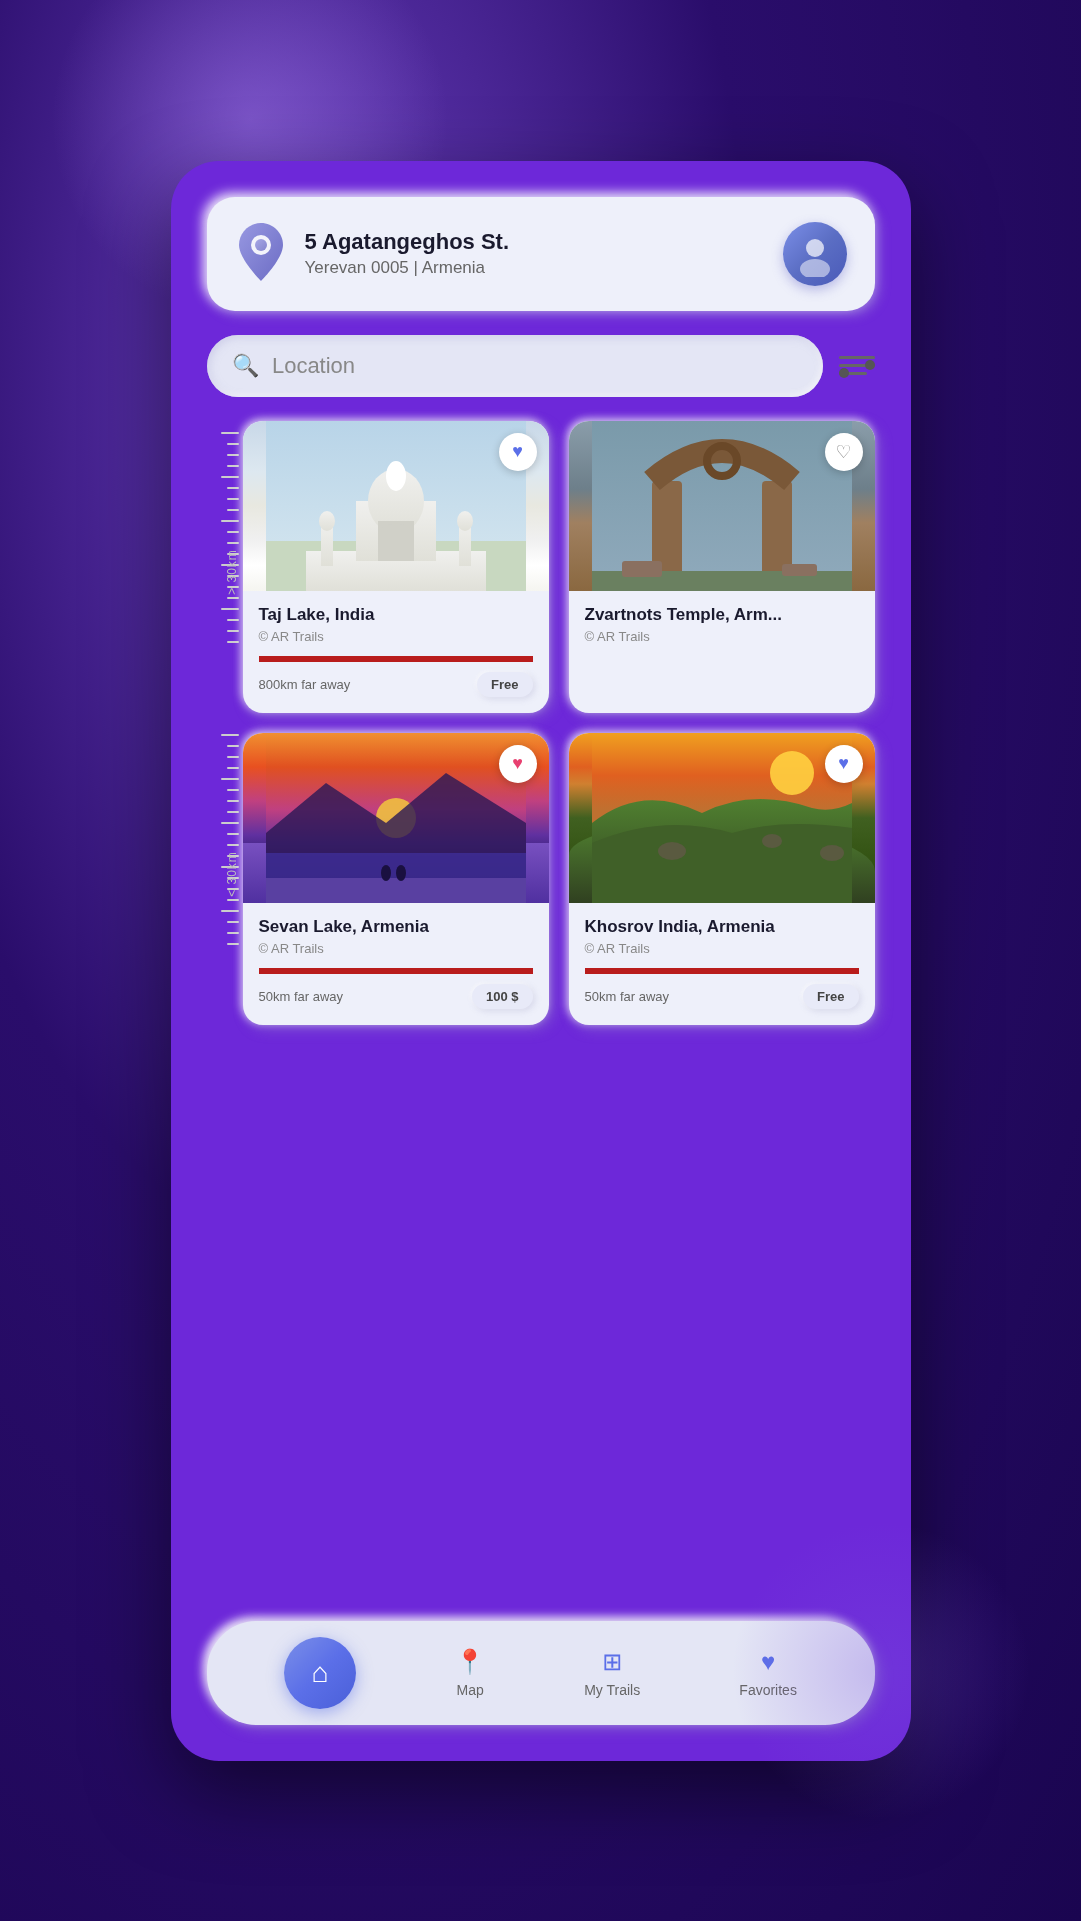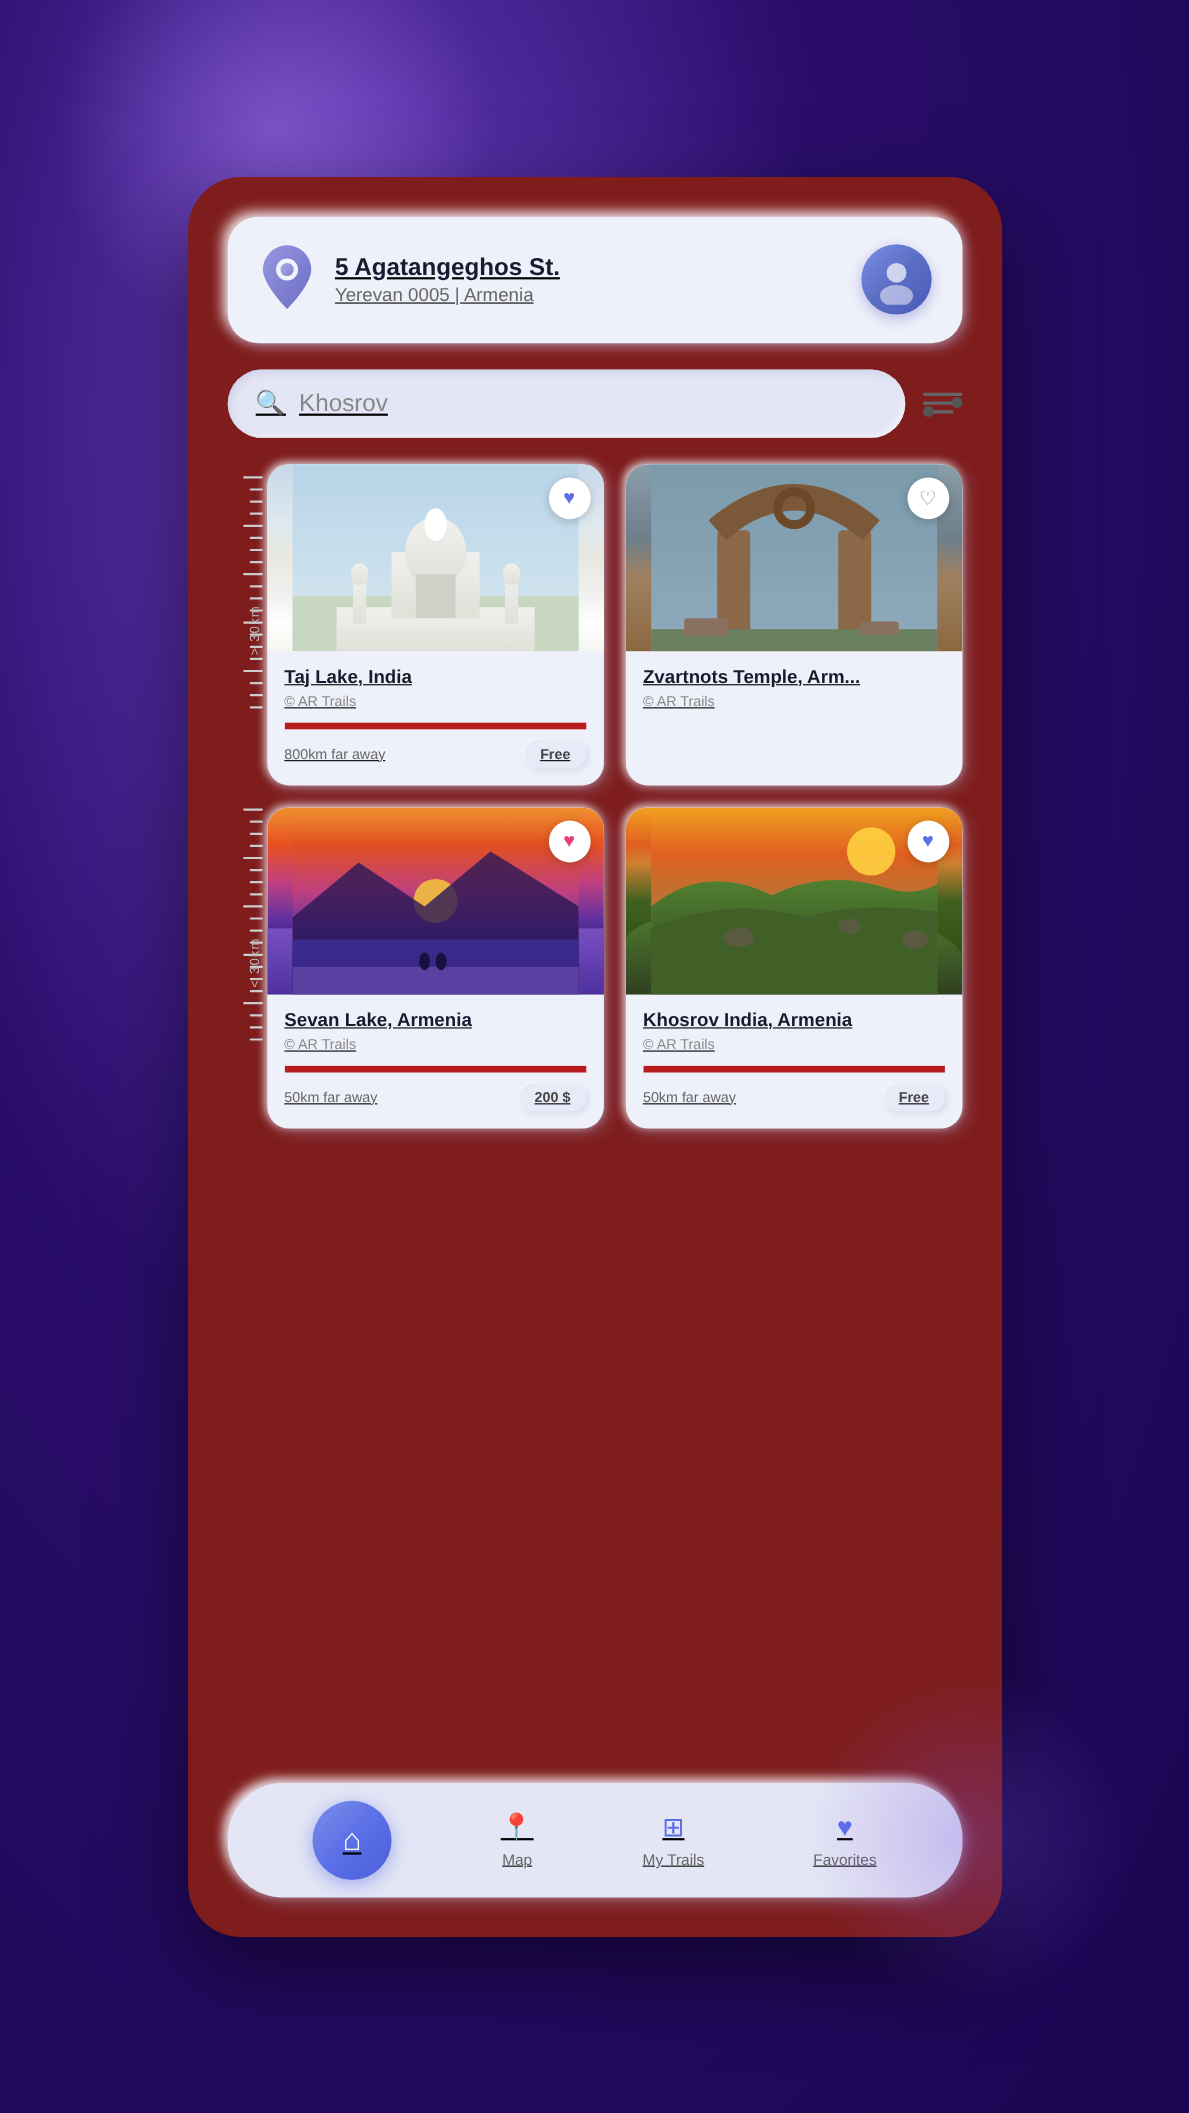--- a/index.html
+++ b/index.html
@@ -34,29 +34,28 @@
       right: 50px;
       width: 300px;
       height: 300px;
       background: radial-gradient(circle, rgba(120,80,220,0.3) 0%, transparent 70%);
       border-radius: 50%;
     }
 
     .phone-container {
       width: 740px;
       min-height: 1600px;
-      background: #7f1d1d;
+      background: #6d28d9;
       border-radius: 48px;
       padding: 36px;
       position: relative;
       box-shadow: 0 30px 80px rgba(0,0,0,0.5);
       display: flex;
       flex-direction: column;
       gap: 24px;
-      text-decoration: underline;
     }
 
     
     .header {
       background: #eef0fa;
       border-radius: 28px;
       padding: 24px 28px;
       display: flex;
       align-items: center;
       justify-content: space-between;
@@ -428,21 +427,21 @@
       <svg viewBox="0 0 46 46" fill="none" xmlns="http://www.w3.org/2000/svg">
         <circle cx="23" cy="17" r="9" fill="rgba(255,255,255,0.7)"></circle>
         <ellipse cx="23" cy="38" rx="15" ry="10" fill="rgba(255,255,255,0.5)"></ellipse>
       </svg>
     </div>
   </div>
 
   <div class="search-row">
     <div class="search-bar">
       <div class="search-icon-wrap">🔍</div>
-      <span class="search-placeholder">Khosrov</span>
+      <span class="search-placeholder">Location</span>
     </div>
     <div class="filter-wrap">
       <div class="fl1"></div>
       <div style="position:relative; width:36px; height:3px;">
         <div style="width:36px;height:3px;background:#666;border-radius:2px;"></div>
         <div style="width:10px;height:10px;border-radius:50%;background:#555;position:absolute;right:0;top:-4px;"></div>
       </div>
       <div style="position:relative; width:36px; height:3px;">
         <div style="width:28px;height:3px;background:#666;border-radius:2px;"></div>
         <div style="width:10px;height:10px;border-radius:50%;background:#555;position:absolute;left:0;top:-4px;"></div>
@@ -615,21 +614,21 @@
           </svg>
         </div>
         <div class="heart-btn">
           <span class="heart-pink" style="font-size:18px;">♥</span>
         </div>
         <div class="card-body">
           <div class="card-title">Sevan Lake, Armenia</div>
           <div class="card-subtitle">© AR Trails</div>
           <div class="card-footer">
             <span class="distance">50km far away</span>
-            <span class="price-badge">200 $</span>
+            <span class="price-badge">100 $</span>
           </div>
         </div>
       </div>
 
       <div class="card">
         <div class="card-image img-khosrov">
           <svg width="100%" height="170" viewBox="0 0 260 170" style="position:absolute;">
             <defs>
               <linearGradient id="sunsetGrad2" x1="0" y1="0" x2="0" y2="1">
                 <stop offset="0%" stop-color="#f0a020"></stop>

